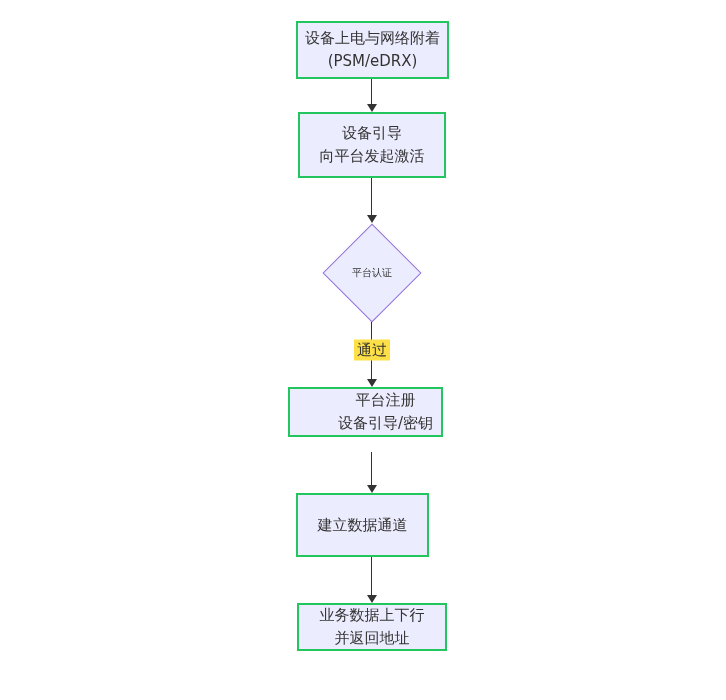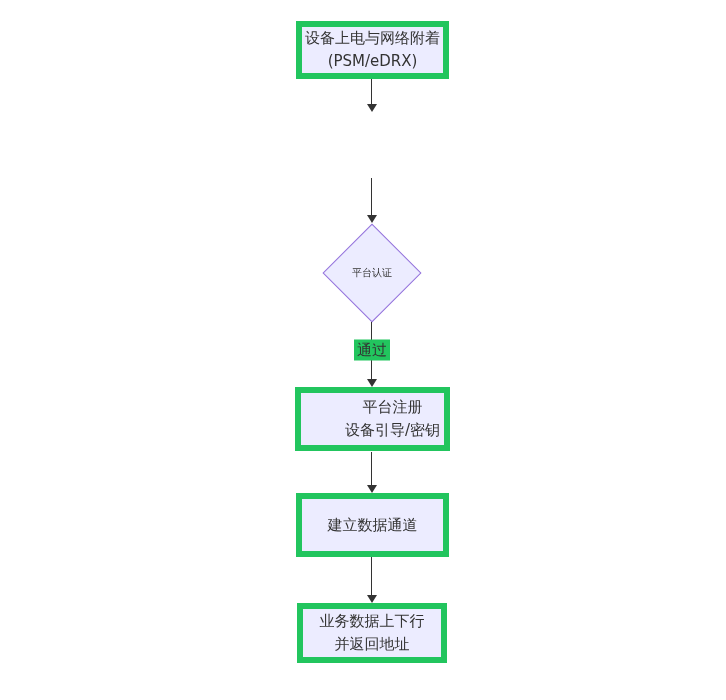--- a/index.html
+++ b/index.html
@@ -8,21 +8,21 @@
     width: 726px;
     height: 700px;
     background: #ffffff;
     font-family: "DejaVu Sans", "Liberation Sans", sans-serif;
     color: #333333;
     overflow: hidden;
   }
   .rect {
     position: absolute;
     background: #ECECFF;
-    border: 6px solid #22c55e;
+    border: 2px solid #22c55e;
     box-sizing: border-box;
     display: flex;
     flex-direction: column;
     align-items: center;
     justify-content: center;
     text-align: center;
     font-size: 15px;
     line-height: 23px;
   }
   .diamond {
@@ -49,64 +49,68 @@
     position: absolute;
     width: 0;
     height: 0;
     border-left: 5px solid transparent;
     border-right: 5px solid transparent;
     border-top: 8px solid #333333;
   }
   .edge-label {
     position: absolute;
     transform: translate(-50%, -50%);
-    background: #22c55e;
+    background: #fde047;
     font-size: 15px;
     line-height: 19px;
     padding: 1px 3px;
     white-space: nowrap;
   }
 </style>
 </head>
 <body>
 
 <div class="canvas">
 
   <div class="rect" style="left:296px; top:21px; width:153px; height:58px;">
     <span>设备上电与网络附着</span>
     <span>(PSM/eDRX)</span>
   </div>
 
   <div class="edge-line" style="left:371px; top:79px; height:25px;"></div>
   <div class="arrowhead" style="left:367px; top:104px;"></div>
 
+  <div class="rect" style="left:298px; top:112px; width:148px; height:66px;">
+    <span>设备引导</span>
+    <span>向平台发起激活</span>
+  </div>
 
   <div class="edge-line" style="left:371px; top:178px; height:37px;"></div>
   <div class="arrowhead" style="left:367px; top:215px;"></div>
 
   <div class="diamond" style="left:337px; top:238px;"></div>
   <div class="diamond-label" style="left:372px; top:273px;">平台认证</div>
 
   <div class="edge-line" style="left:371px; top:322px; height:57px;"></div>
   <div class="edge-label" style="left:372px; top:350px;">通过</div>
   <div class="arrowhead" style="left:367px; top:379px;"></div>
 
-  <div class="rect" style="left:295px; top:387px; width:155px; height:64px;padding-left:40px;">
+  <div class="rect" style="left:288px; top:387px; width:155px; height:50px;padding-left:40px;">
     <span>平台注册</span>
     <span>设备引导/密钥</span>
   </div>
 
   <div class="edge-line" style="left:371px; top:452px; height:33px;"></div>
   <div class="arrowhead" style="left:367px; top:485px;"></div>
 
-  <div class="rect" style="left:296px; top:493px; width:153px; height:64px;">
+  <div class="rect" style="left:296px; top:493px; width:133px; height:64px;">
     <span>建立数据通道</span>
   </div>
 
   <div class="edge-line" style="left:371px; top:557px; height:38px;"></div>
   <div class="arrowhead" style="left:367px; top:595px;"></div>
 
-  <div class="rect" style="left:297px; top:603px; width:150px; height:60px;">
+  <div class="rect" style="left:297px; top:603px; width:150px; height:48px;">
     <span>业务数据上下行</span>
     <span>并返回地址</span>
   </div>
 
 </div>
 
 </body></html>

